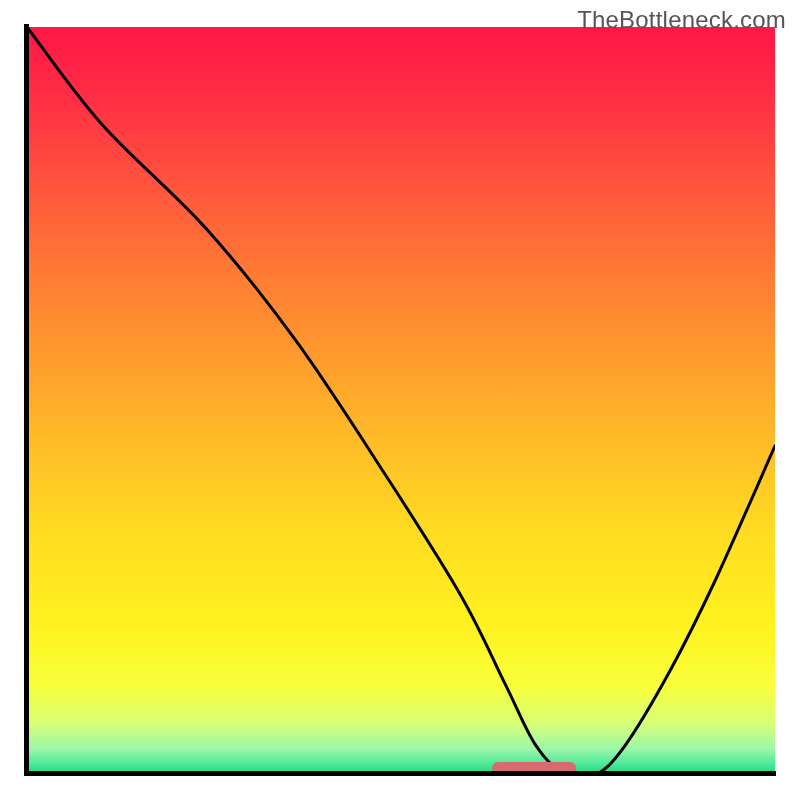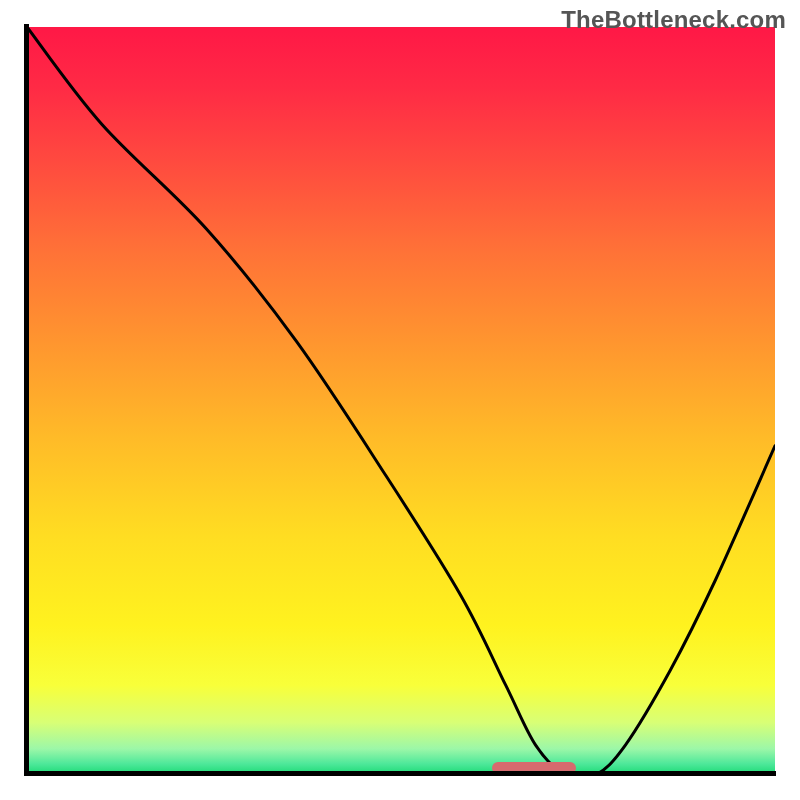--- a/index.html
+++ b/index.html
@@ -14,21 +14,21 @@
   .container {
     position: relative;
     width: 800px;
     height: 800px;
   }
   .watermark {
     position: absolute;
     top: 6px;
     right: 14px;
     font-size: 24px;
-    font-weight: 700;
+    font-weight: 400;
     color: #555;
     letter-spacing: 0.2px;
     z-index: 30;
   }
   .plot-area {
     position: absolute;
     left: 27px;
     top: 27px;
     width: 748px;
     height: 748px;

